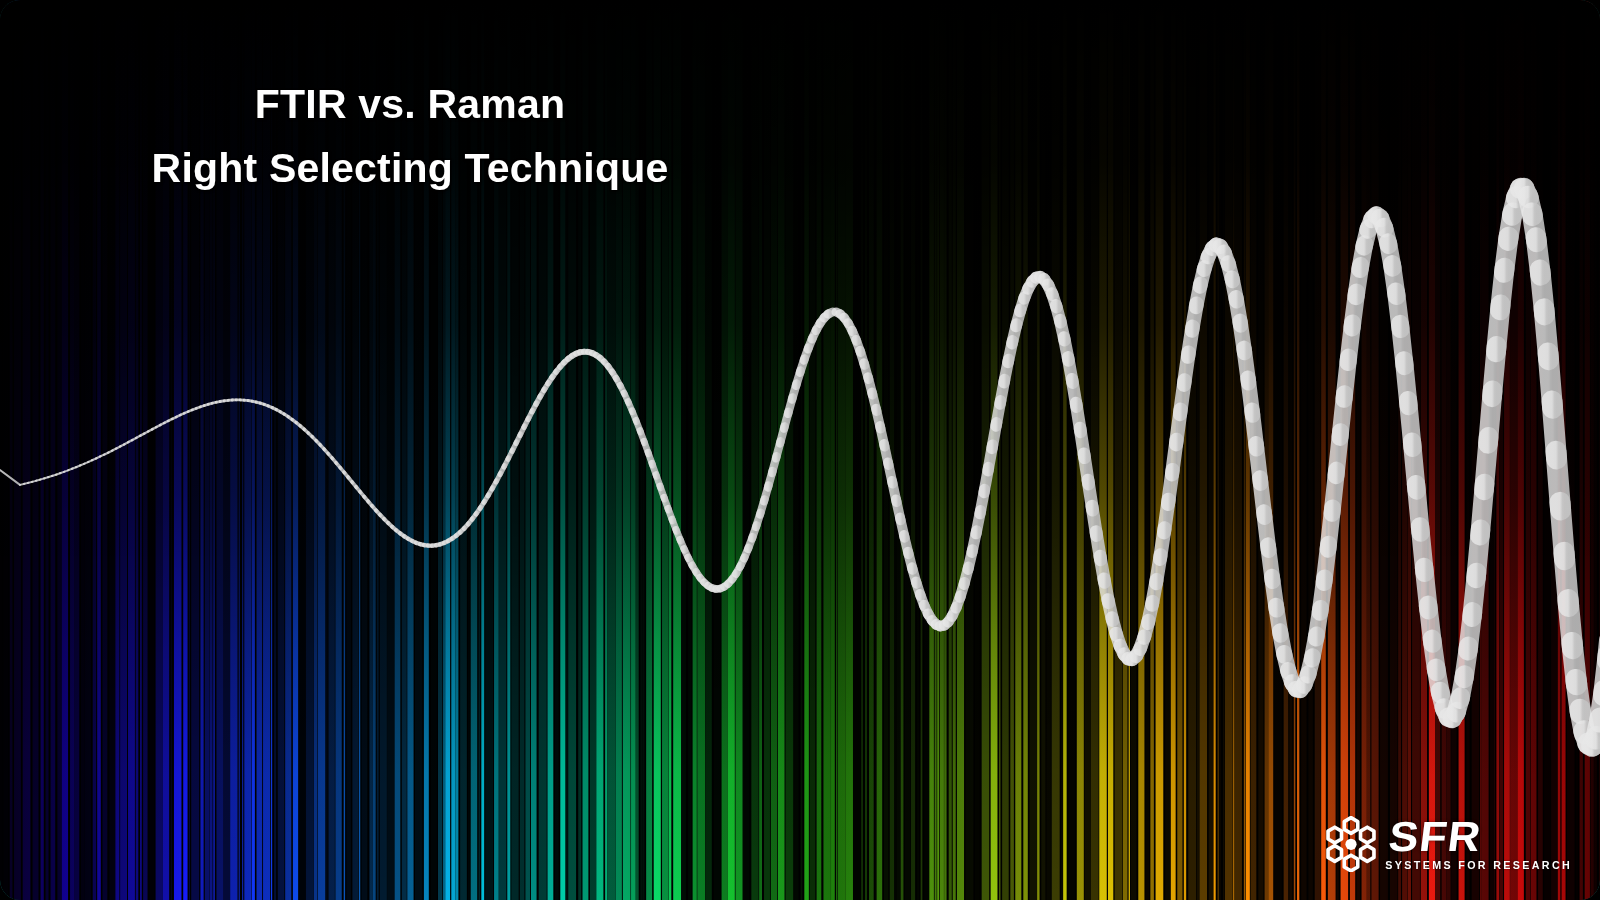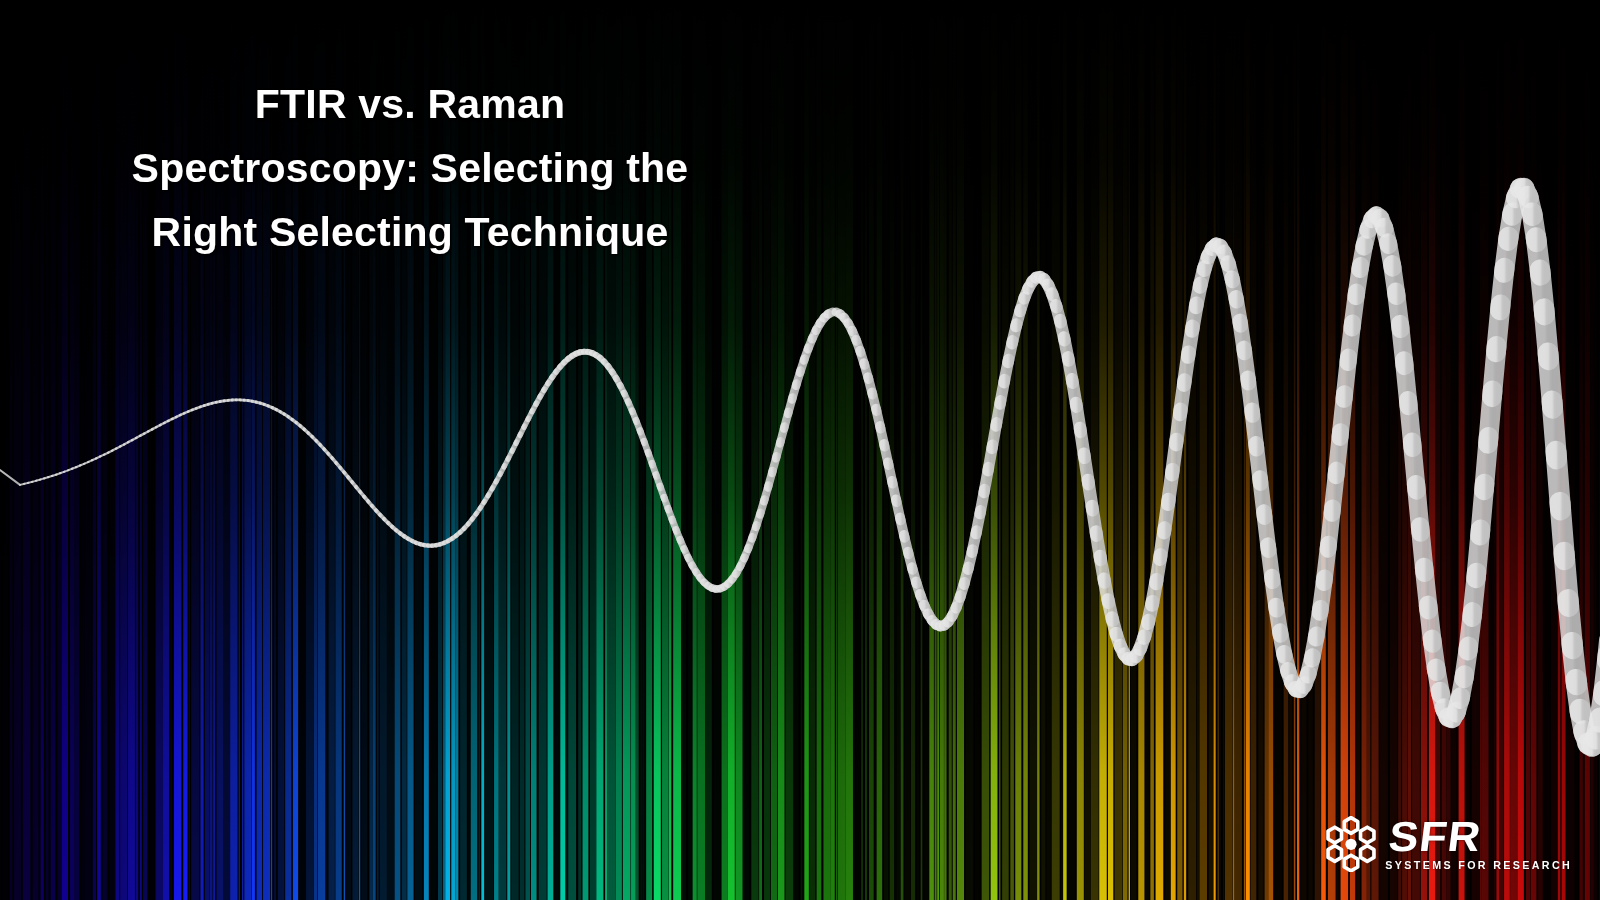--- a/index.html
+++ b/index.html
@@ -9,20 +9,21 @@
   }
   body {
     font-family: "Liberation Sans", sans-serif;
   }
   #slide {
     position: relative;
     width: 1600px;
     height: 900px;
     overflow: hidden;
     background: #0f766e;
+    border-radius: 20px;
   }
   
   #spectrum-bg {
     position: absolute;
     inset: 0;
     width: 100%;
     height: 100%;
   }
   
   #waveform-layer {
@@ -829,21 +830,20 @@
         <path d="M 1592.00 745.98 L 1596.60 736.76" stroke-width="21.65"></path>
         <path d="M 1596.00 738.70 L 1600.60 718.28" stroke-width="21.73"></path>
         <path d="M 1600.00 721.65 L 1604.60 690.61" stroke-width="21.81"></path>
         <path d="M 1604.00 695.31 L 1608.60 654.62" stroke-width="21.88"></path>
         <path d="M 1608.00 660.51 L 1610.00 640.27" stroke-width="21.96"></path>
       </g>
   </svg>
 
   <div id="title-block">
     <span class="title-line">FTIR vs. Raman</span>
-    <span class="title-line">Spectroscopy: Selecting the</span>
     <span class="title-line">Right Selecting Technique</span>
   </div>
 
   <div id="sfr-logo">
     <svg class="logo-mark" viewBox="0 0 100 100">
       <g fill="none" stroke="#ffffff" stroke-width="6.5" stroke-linejoin="round">
 
         <polygon points="50,3 62,10 62,24 50,31 38,24 38,10"></polygon>
         <polygon points="79,20 91,27 91,41 79,48 67,41 67,27"></polygon>
         <polygon points="79,53 91,60 91,74 79,81 67,74 67,60"></polygon>

